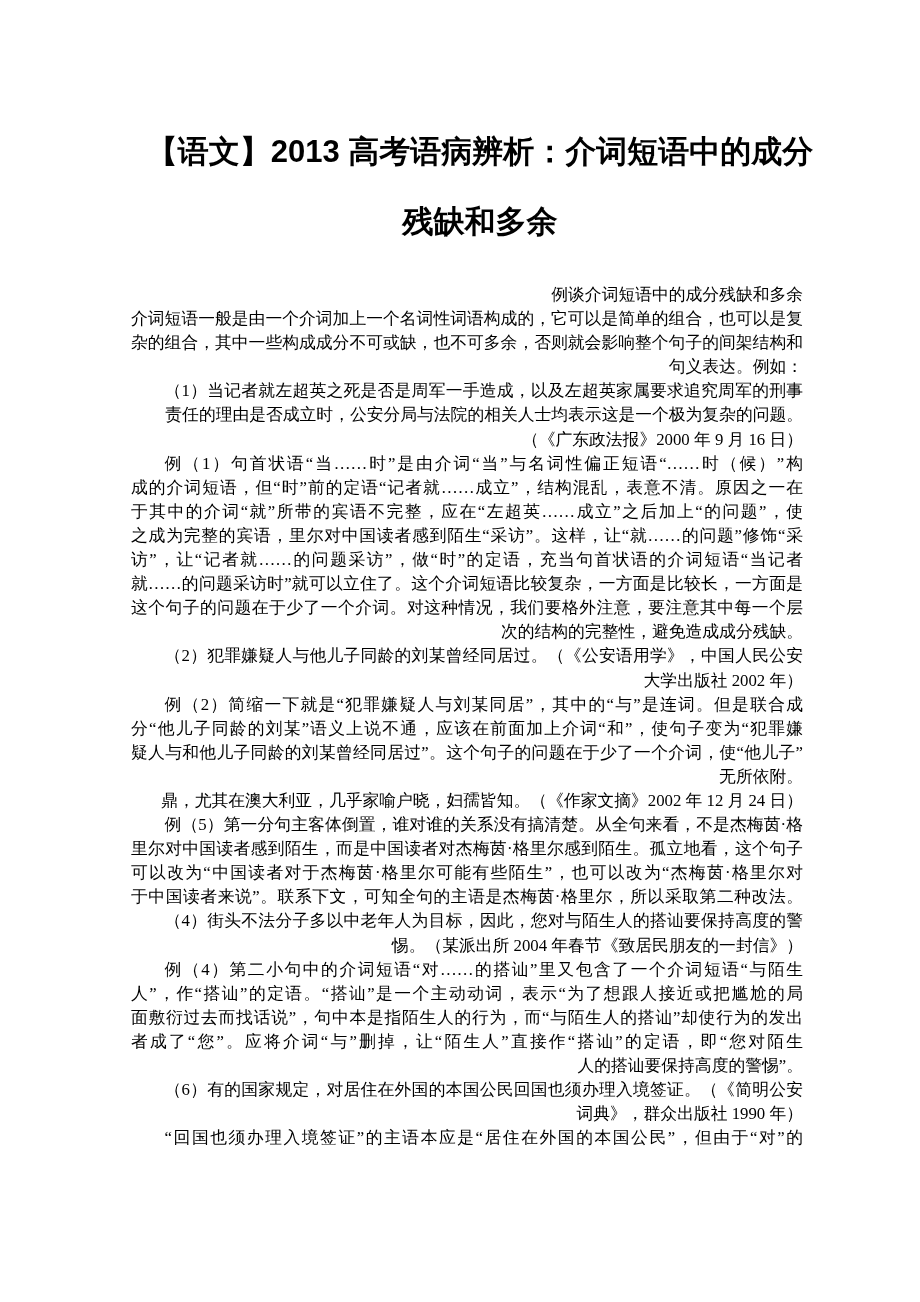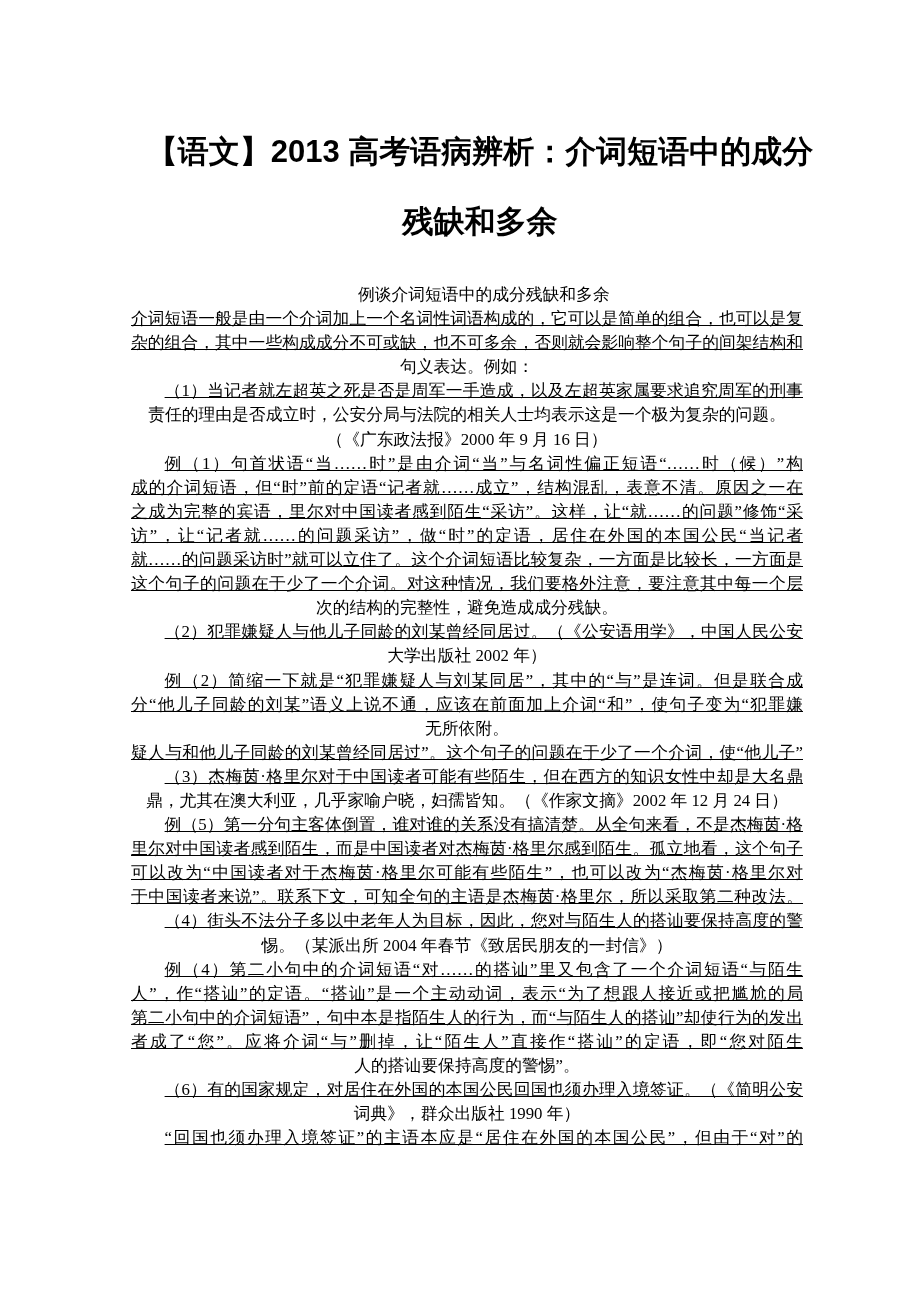--- a/index.html
+++ b/index.html
@@ -37,27 +37,26 @@
     top: 283px;
     left: 111px;
     width: 672px;
     font-size: 16.8px;
     line-height: 24.1px;
     color: #000000;
   }
   .doc-body .line {
     height: 24.1px;
     white-space: nowrap;
-    text-align: center;
+    text-align: right;
   }
   .doc-body .line.fill {
     white-space: normal;
     text-align: justify;
     text-align-last: justify;
-    text-decoration: underline;
   }
   .doc-body .line.indent {
     text-indent: 2em;
   }
 </style>
 </head>
 <body>
 
 <div class="page">
   <div class="doc-title">
@@ -67,41 +66,41 @@
   <div class="doc-body">
       <div class="line indent">例谈介词短语中的成分残缺和多余</div>
       <div class="line fill">介词短语一般是由一个介词加上一个名词性词语构成的，它可以是简单的组合，也可以是复</div>
       <div class="line fill">杂的组合，其中一些构成成分不可或缺，也不可多余，否则就会影响整个句子的间架结构和</div>
       <div class="line">句义表达。例如：</div>
       <div class="line fill indent">（1）当记者就左超英之死是否是周军一手造成，以及左超英家属要求追究周军的刑事</div>
       <div class="line">责任的理由是否成立时，公安分局与法院的相关人士均表示这是一个极为复杂的问题。</div>
       <div class="line">（《广东政法报》2000 年 9 月 16 日）</div>
       <div class="line fill indent">例（1）句首状语“当……时”是由介词“当”与名词性偏正短语“……时（候）”构</div>
       <div class="line fill">成的介词短语，但“时”前的定语“记者就……成立”，结构混乱，表意不清。原因之一在</div>
+      <div class="line fill">于其中的介词“就”所带的宾语不完整，应在“左超英……成立”之后加上“的问题”，使</div>
       <div class="line fill">之成为完整的宾语，里尔对中国读者感到陌生“采访”。这样，让“就……的问题”修饰“采</div>
-      <div class="line fill">访”，让“记者就……的问题采访”，做“时”的定语，居住在外国的本国公民“当记者</div>
+      <div class="line fill">访”，让“记者就……的问题采访”，做“时”的定语，充当句首状语的介词短语“当记者</div>
       <div class="line fill">就……的问题采访时”就可以立住了。这个介词短语比较复杂，一方面是比较长，一方面是</div>
       <div class="line fill">这个句子的问题在于少了一个介词。对这种情况，我们要格外注意，要注意其中每一个层</div>
       <div class="line">次的结构的完整性，避免造成成分残缺。</div>
       <div class="line fill indent">（2）犯罪嫌疑人与他儿子同龄的刘某曾经同居过。（《公安语用学》，中国人民公安</div>
       <div class="line">大学出版社 2002 年）</div>
       <div class="line fill indent">例（2）简缩一下就是“犯罪嫌疑人与刘某同居”，其中的“与”是连词。但是联合成</div>
       <div class="line fill">分“他儿子同龄的刘某”语义上说不通，应该在前面加上介词“和”，使句子变为“犯罪嫌</div>
+      <div class="line fill">疑人与和他儿子同龄的刘某曾经同居过”。这个句子的问题在于少了一个介词，使“他儿子”</div>
       <div class="line">无所依附。</div>
-      <div class="line fill">疑人与和他儿子同龄的刘某曾经同居过”。这个句子的问题在于少了一个介词，使“他儿子”</div>
-      <div class="line fill indent">（3）杰梅茵·格里尔对于中国读者可能有些陌生，但在西方的知识女性中却是大名鼎</div>
       <div class="line">鼎，尤其在澳大利亚，几乎家喻户晓，妇孺皆知。（《作家文摘》2002 年 12 月 24 日）</div>
       <div class="line fill indent">例（5）第一分句主客体倒置，谁对谁的关系没有搞清楚。从全句来看，不是杰梅茵·格</div>
       <div class="line fill">里尔对中国读者感到陌生，而是中国读者对杰梅茵·格里尔感到陌生。孤立地看，这个句子</div>
       <div class="line fill">可以改为“中国读者对于杰梅茵·格里尔可能有些陌生”，也可以改为“杰梅茵·格里尔对</div>
       <div class="line fill">于中国读者来说”。联系下文，可知全句的主语是杰梅茵·格里尔，所以采取第二种改法。</div>
       <div class="line fill indent">（4）街头不法分子多以中老年人为目标，因此，您对与陌生人的搭讪要保持高度的警</div>
       <div class="line">惕。（某派出所 2004 年春节《致居民朋友的一封信》）</div>
       <div class="line fill indent">例（4）第二小句中的介词短语“对……的搭讪”里又包含了一个介词短语“与陌生</div>
       <div class="line fill">人”，作“搭讪”的定语。“搭讪”是一个主动动词，表示“为了想跟人接近或把尴尬的局</div>
-      <div class="line fill">第二小句中的介词短语”，句中本是指陌生人的行为，而“与陌生人的搭讪”却使行为的发出</div>
+      <div class="line fill">面敷衍过去而找话说”，句中本是指陌生人的行为，而“与陌生人的搭讪”却使行为的发出</div>
       <div class="line fill">者成了“您”。应将介词“与”删掉，让“陌生人”直接作“搭讪”的定语，即“您对陌生</div>
       <div class="line">人的搭讪要保持高度的警惕”。</div>
       <div class="line fill indent">（6）有的国家规定，对居住在外国的本国公民回国也须办理入境签证。（《简明公安</div>
       <div class="line">词典》，群众出版社 1990 年）</div>
       <div class="line fill indent">“回国也须办理入境签证”的主语本应是“居住在外国的本国公民”，但由于“对”的</div>
     </div>
 </div>
 
 </body></html>

